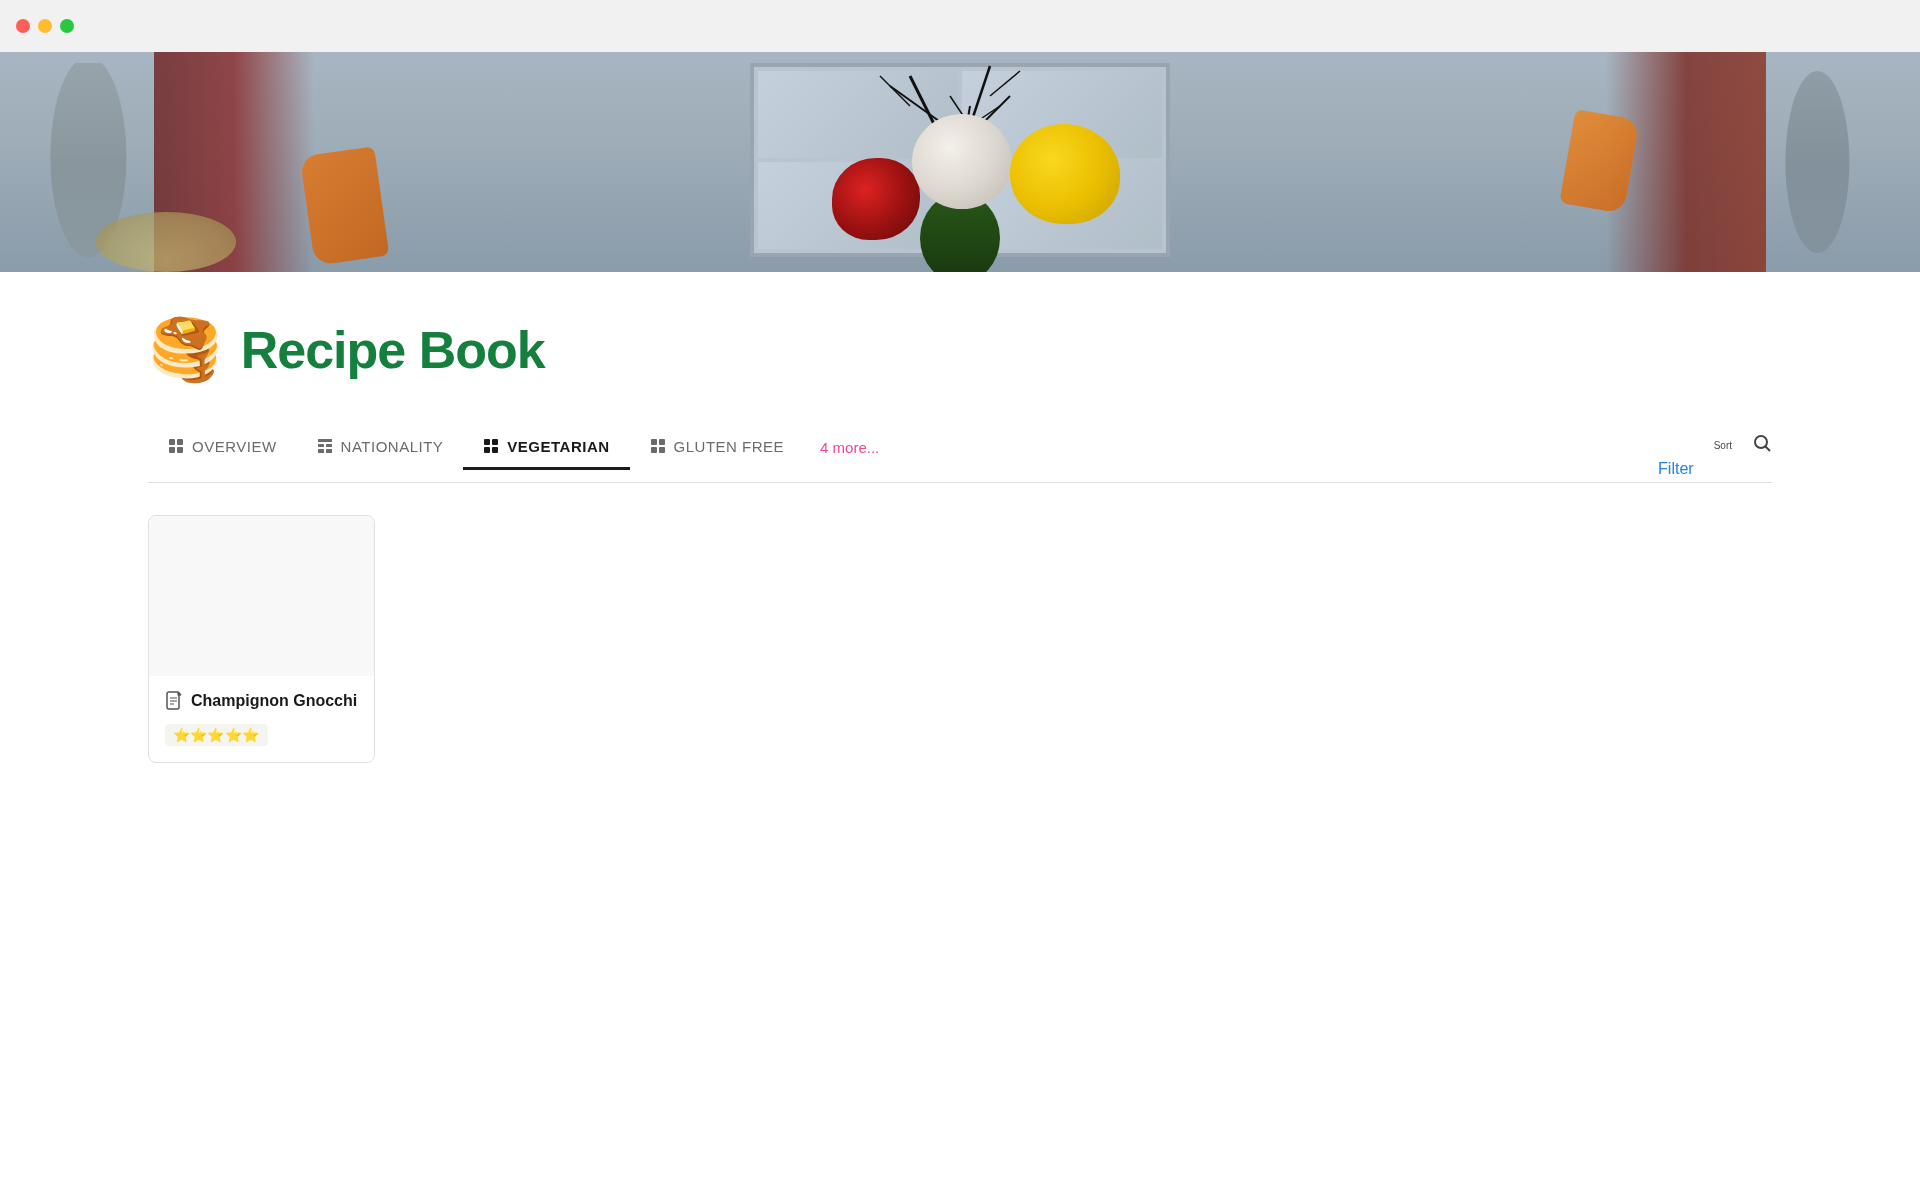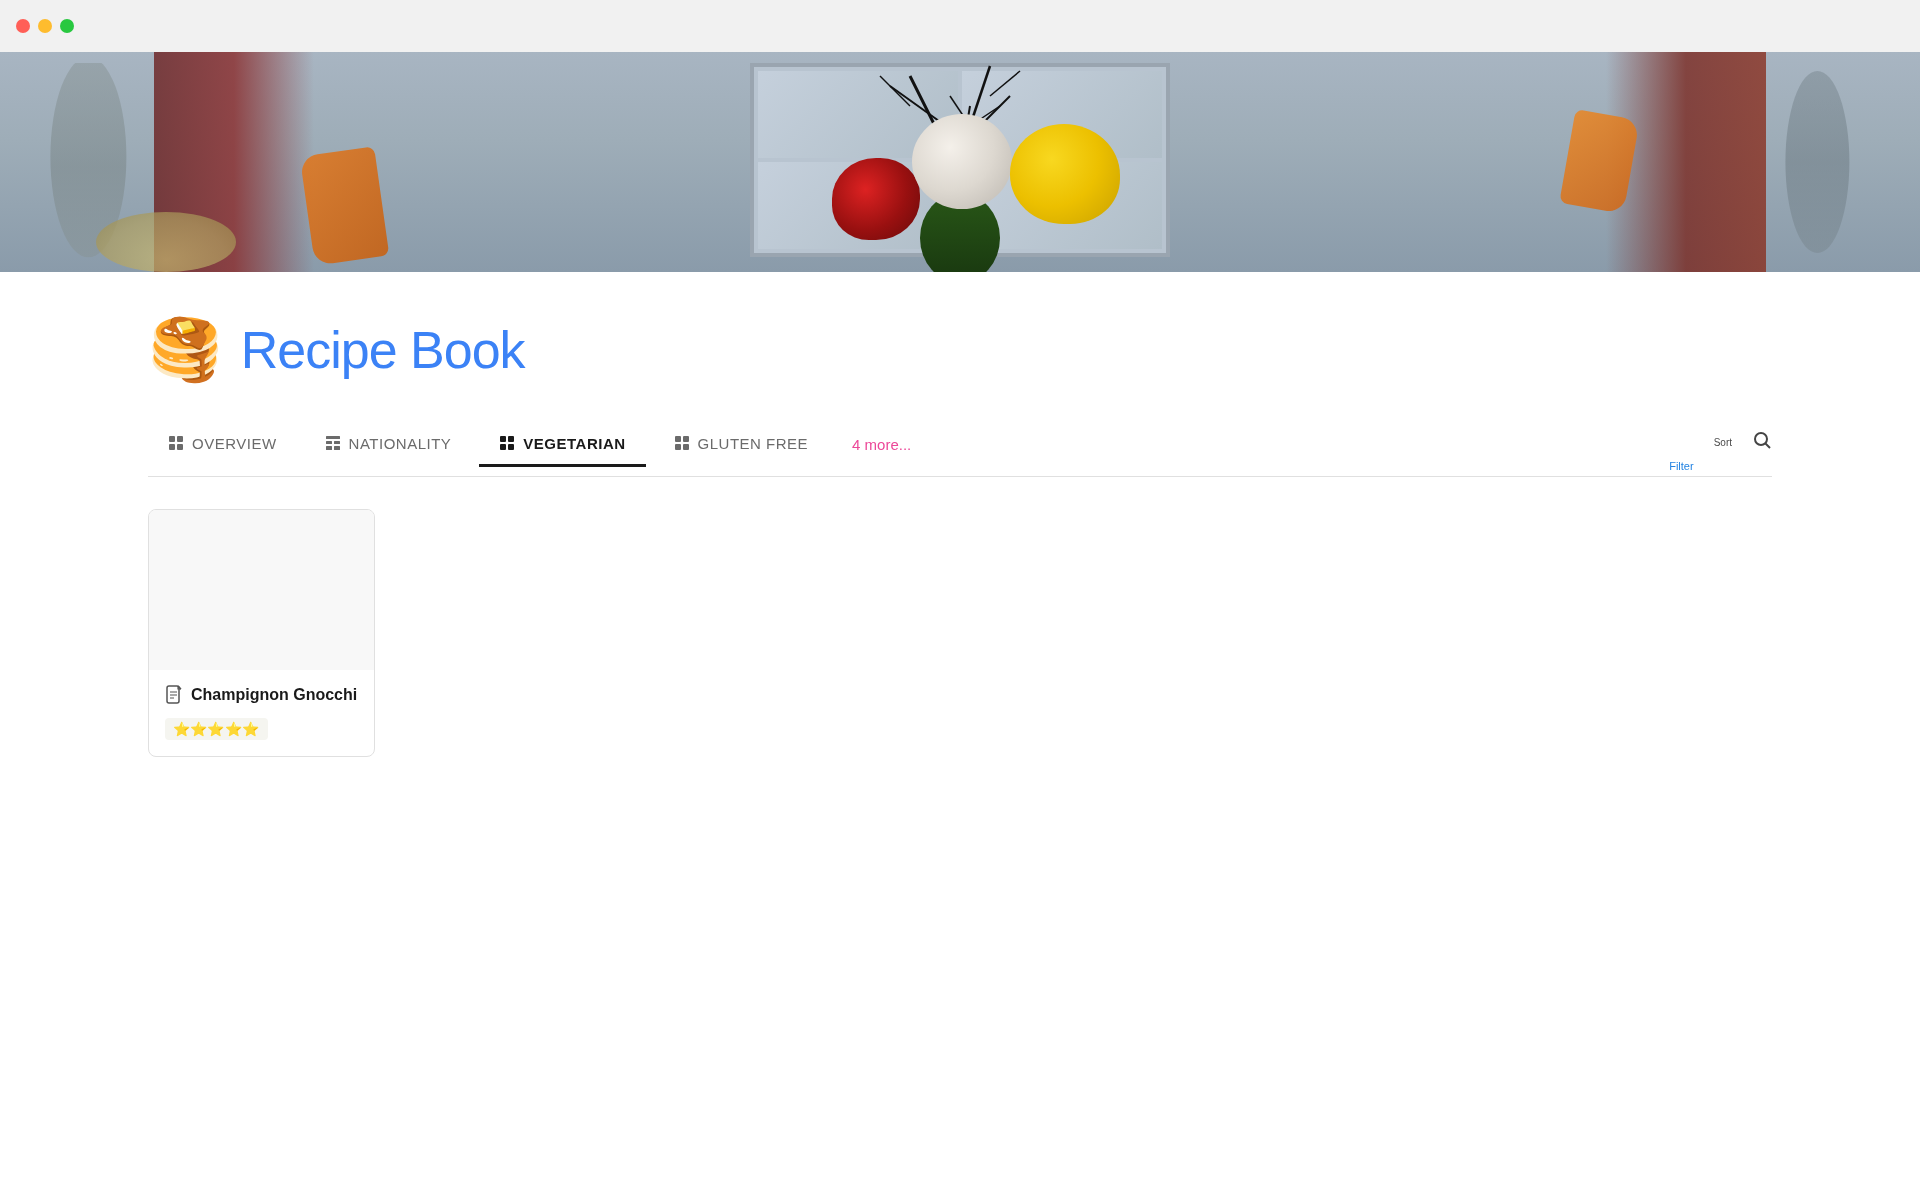--- a/index.html
+++ b/index.html
@@ -116,33 +116,33 @@
       margin-bottom: 32px;
     }
 
     .page-emoji {
       font-size: 60px;
       line-height: 1;
     }
 
     .page-title {
       font-size: 52px;
-      font-weight: 400;
-      color: #3b82f6;
+      font-weight: 700;
+      color: #15803d;
       letter-spacing: -1px;
     }
 
     
     .tabs-row {
       display: flex;
       align-items: center;
       border-bottom: 1px solid #e0e0e0;
       margin-bottom: 32px;
       padding-bottom: 0;
-      gap: 8px;
+      gap: 0;
     }
 
     .tab {
       display: flex;
       align-items: center;
       gap: 8px;
       padding: 12px 20px;
       font-size: 15px;
       font-weight: 500;
       color: #6b6b6b;
@@ -170,21 +170,21 @@
     .tabs-actions {
       margin-left: auto;
       display: flex;
       align-items: center;
       gap: 20px;
       padding-bottom: 4px;
     }
 
     .action-filter {
       color: #2383e2;
-      font-size: 11px;
+      font-size: 16px;
       font-weight: 500;
       cursor: pointer;
       margin-top: 48px;
     }
 
     .action-sort {
       color: #4a4a4a;
       font-size: 10px;
       font-weight: 400;
       cursor: pointer;

